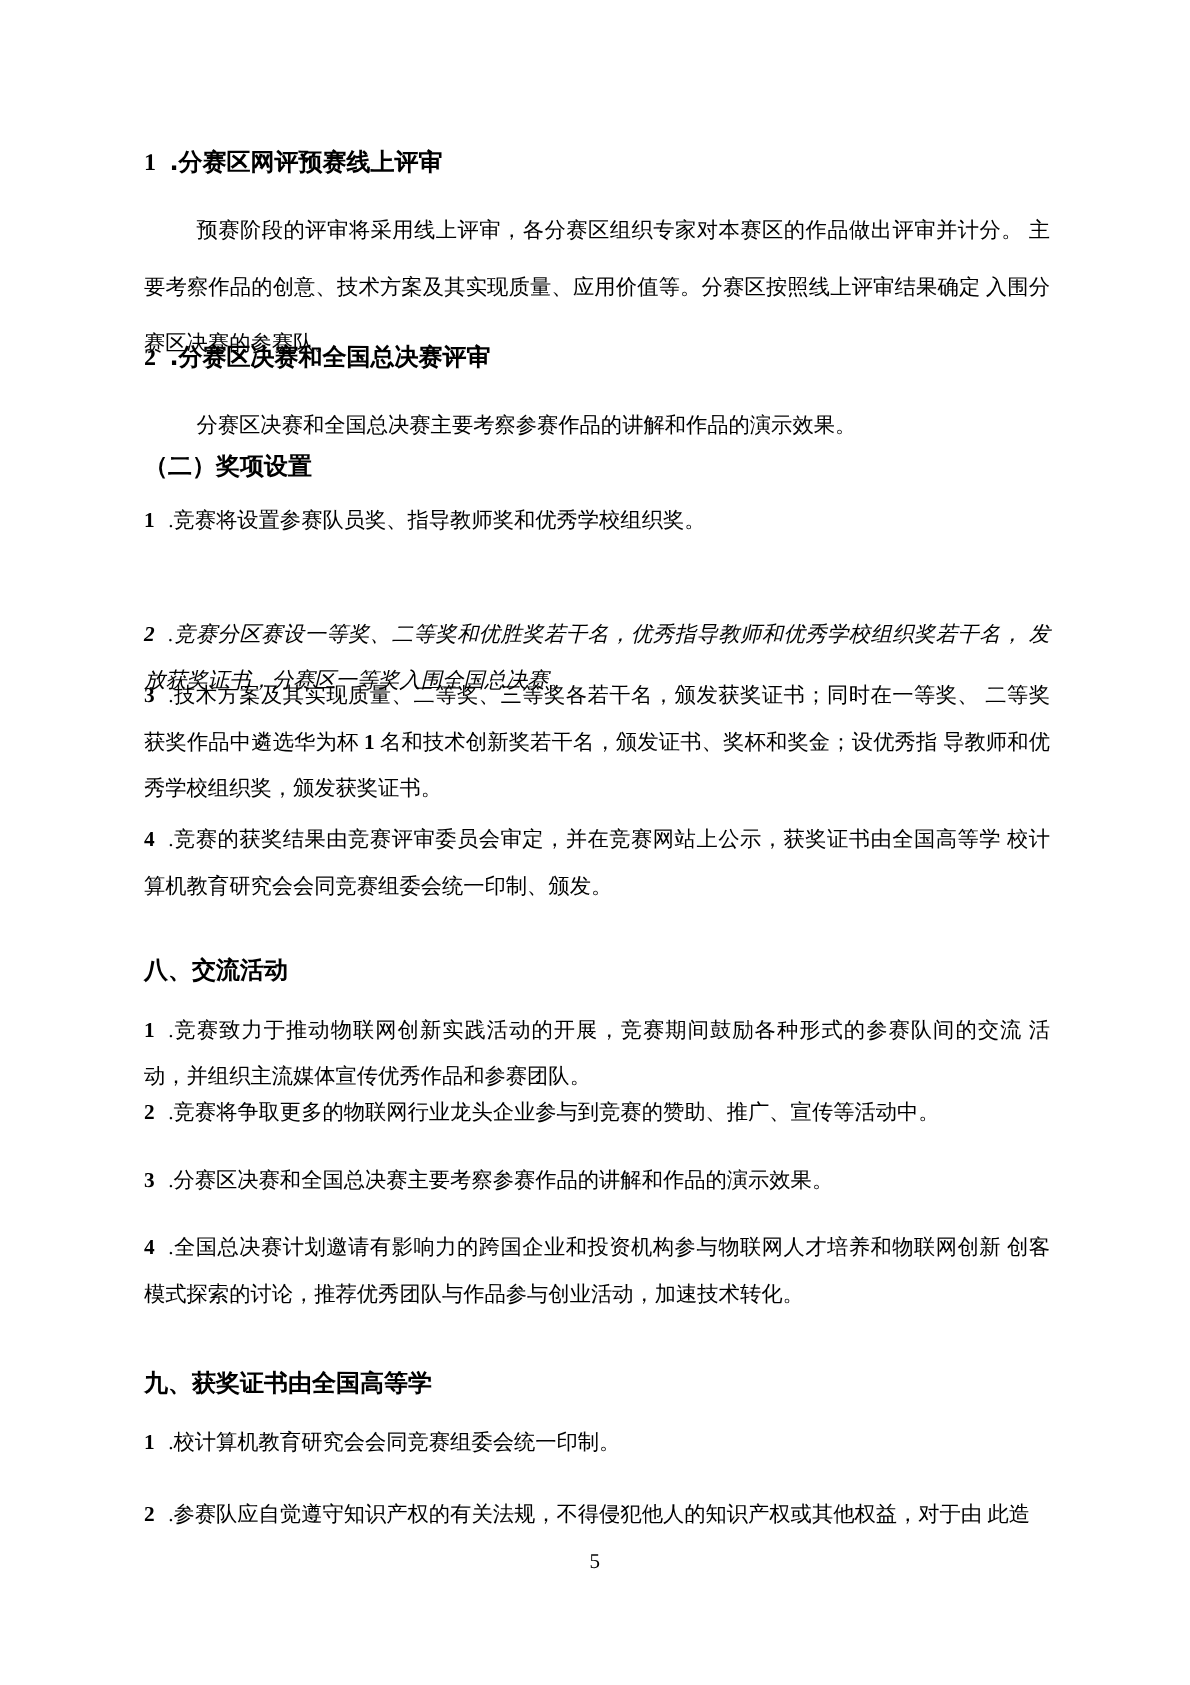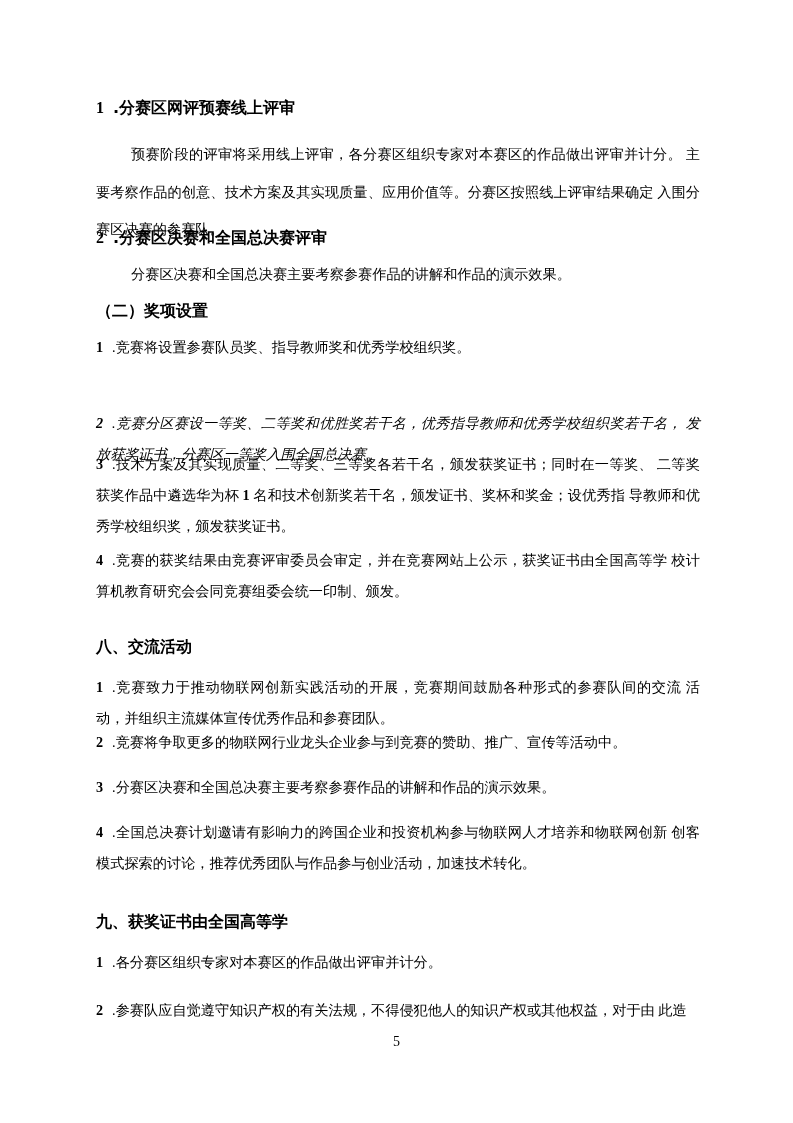--- a/index.html
+++ b/index.html
@@ -55,29 +55,29 @@
   }
 </style>
 </head>
 <body>
 
 <div class="page">
   <div id="doc">
       <div class="blk hnum" style="top: 96px;"><span class="n">1</span><span class="t">.分赛区网评预赛线上评审</span></div>
       <div class="blk para" style="top: 136px;"><span class="t">预赛阶段的评审将采用线上评审，各分赛区组织专家对本赛区的作品做出评审并计分。 主要考察作品的创意、技术方案及其实现质量、应用价值等。分赛区按照线上评审结果确定 入围分赛区决赛的参赛队。</span></div>
       <div class="blk hnum" style="top: 226px;"><span class="n">2</span><span class="t">.分赛区决赛和全国总决赛评审</span></div>
-      <div class="blk para" style="top: 256px;"><span class="t">分赛区决赛和全国总决赛主要考察参赛作品的讲解和作品的演示效果。</span></div>
+      <div class="blk para" style="top: 266px;"><span class="t">分赛区决赛和全国总决赛主要考察参赛作品的讲解和作品的演示效果。</span></div>
       <div class="blk hsec" style="top: 300px; font-family: Liberation Mono, monospace;"><span class="t">（二）奖项设置</span></div>
       <div class="blk item" style="top: 332px;"><span class="n">1</span><span>.竞赛将设置参赛队员奖、指导教师奖和优秀学校组织奖。</span></div>
       <div class="blk item" style="top: 408px; font-style: italic;"><span class="n">2</span><span>.竞赛分区赛设一等奖、二等奖和优胜奖若干名，优秀指导教师和优秀学校组织奖若干名， 发放获奖证书，分赛区一等奖入围全国总决赛。</span></div>
       <div class="blk item" style="top: 449px;"><span class="n">3</span><span>.技术方案及其实现质量、二等奖、三等奖各若干名，颁发获奖证书；同时在一等奖、 二等奖获奖作品中遴选华为杯 </span><span class="b">1</span><span> 名和技术创新奖若干名，颁发证书、奖杯和奖金；设优秀指 导教师和优秀学校组织奖，颁发获奖证书。</span></div>
       <div class="blk item" style="top: 545px;"><span class="n">4</span><span>.竞赛的获奖结果由竞赛评审委员会审定，并在竞赛网站上公示，获奖证书由全国高等学 校计算机教育研究会会同竞赛组委会统一印制、颁发。</span></div>
       <div class="blk hsec" style="top: 635px;"><span class="t">八、交流活动</span></div>
       <div class="blk item" style="top: 672px;"><span class="n">1</span><span>.竞赛致力于推动物联网创新实践活动的开展，竞赛期间鼓励各种形式的参赛队间的交流 活动，并组织主流媒体宣传优秀作品和参赛团队。</span></div>
       <div class="blk item" style="top: 727px;"><span class="n">2</span><span>.竞赛将争取更多的物联网行业龙头企业参与到竞赛的赞助、推广、宣传等活动中。</span></div>
       <div class="blk item" style="top: 772px;"><span class="n">3</span><span>.分赛区决赛和全国总决赛主要考察参赛作品的讲解和作品的演示效果。</span></div>
       <div class="blk item" style="top: 817px;"><span class="n">4</span><span>.全国总决赛计划邀请有影响力的跨国企业和投资机构参与物联网人才培养和物联网创新 创客模式探索的讨论，推荐优秀团队与作品参与创业活动，加速技术转化。</span></div>
       <div class="blk hsec" style="top: 910px;"><span class="t">九、获奖证书由全国高等学</span></div>
-      <div class="blk item" style="top: 947px;"><span class="n">1</span><span>.各分赛区组织专家对本赛区的作品做出评审并计分。</span></div>
+      <div class="blk item" style="top: 947px;"><span class="n">1</span><span>.校计算机教育研究会会同竞赛组委会统一印制。</span></div>
       <div class="blk item" style="top: 995px;"><span class="n">2</span><span>.参赛队应自觉遵守知识产权的有关法规，不得侵犯他人的知识产权或其他权益，对于由 此造</span></div>
     </div>
   <div class="pagenum">5</div>
 </div>
 
 </body></html>

